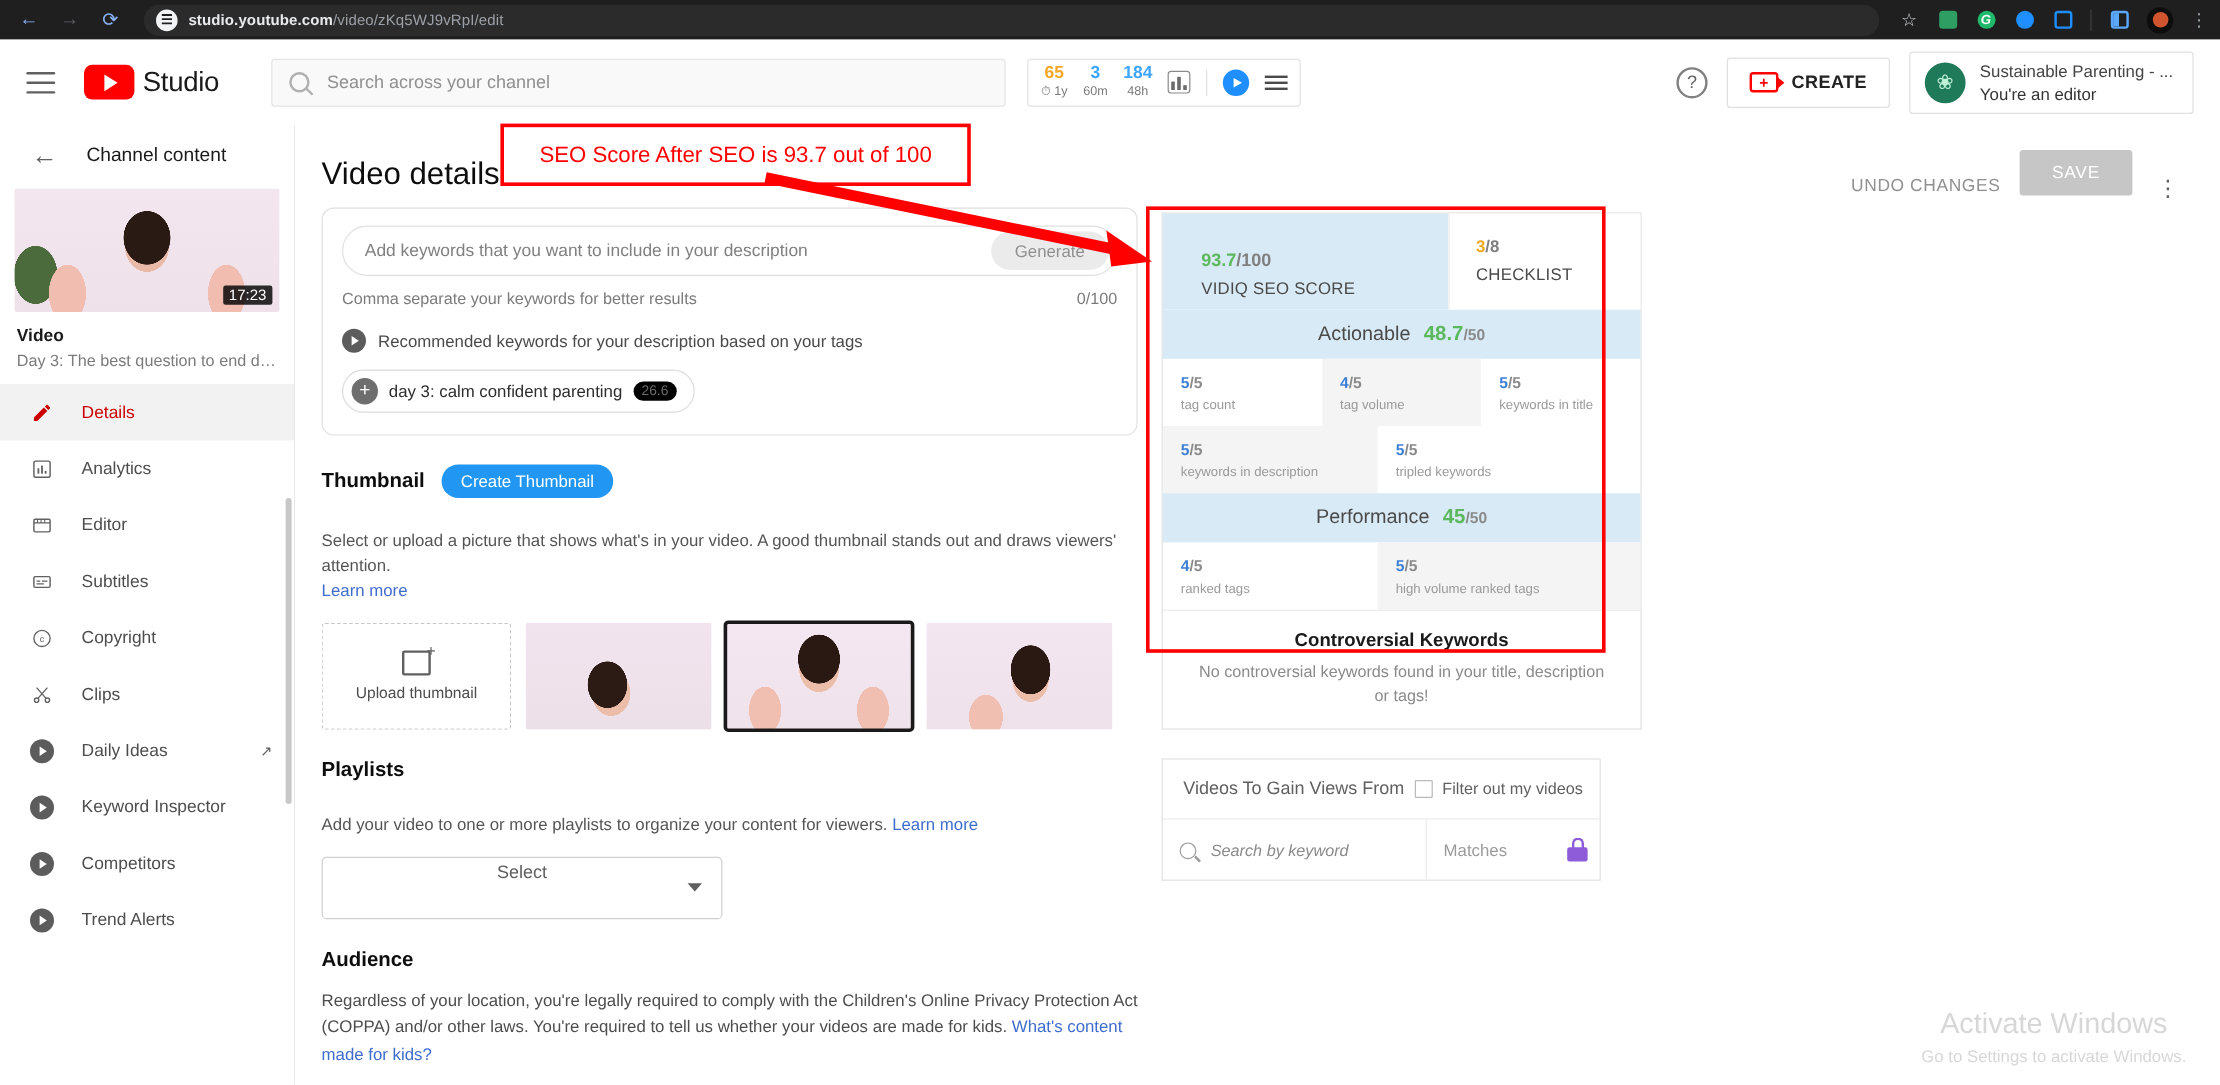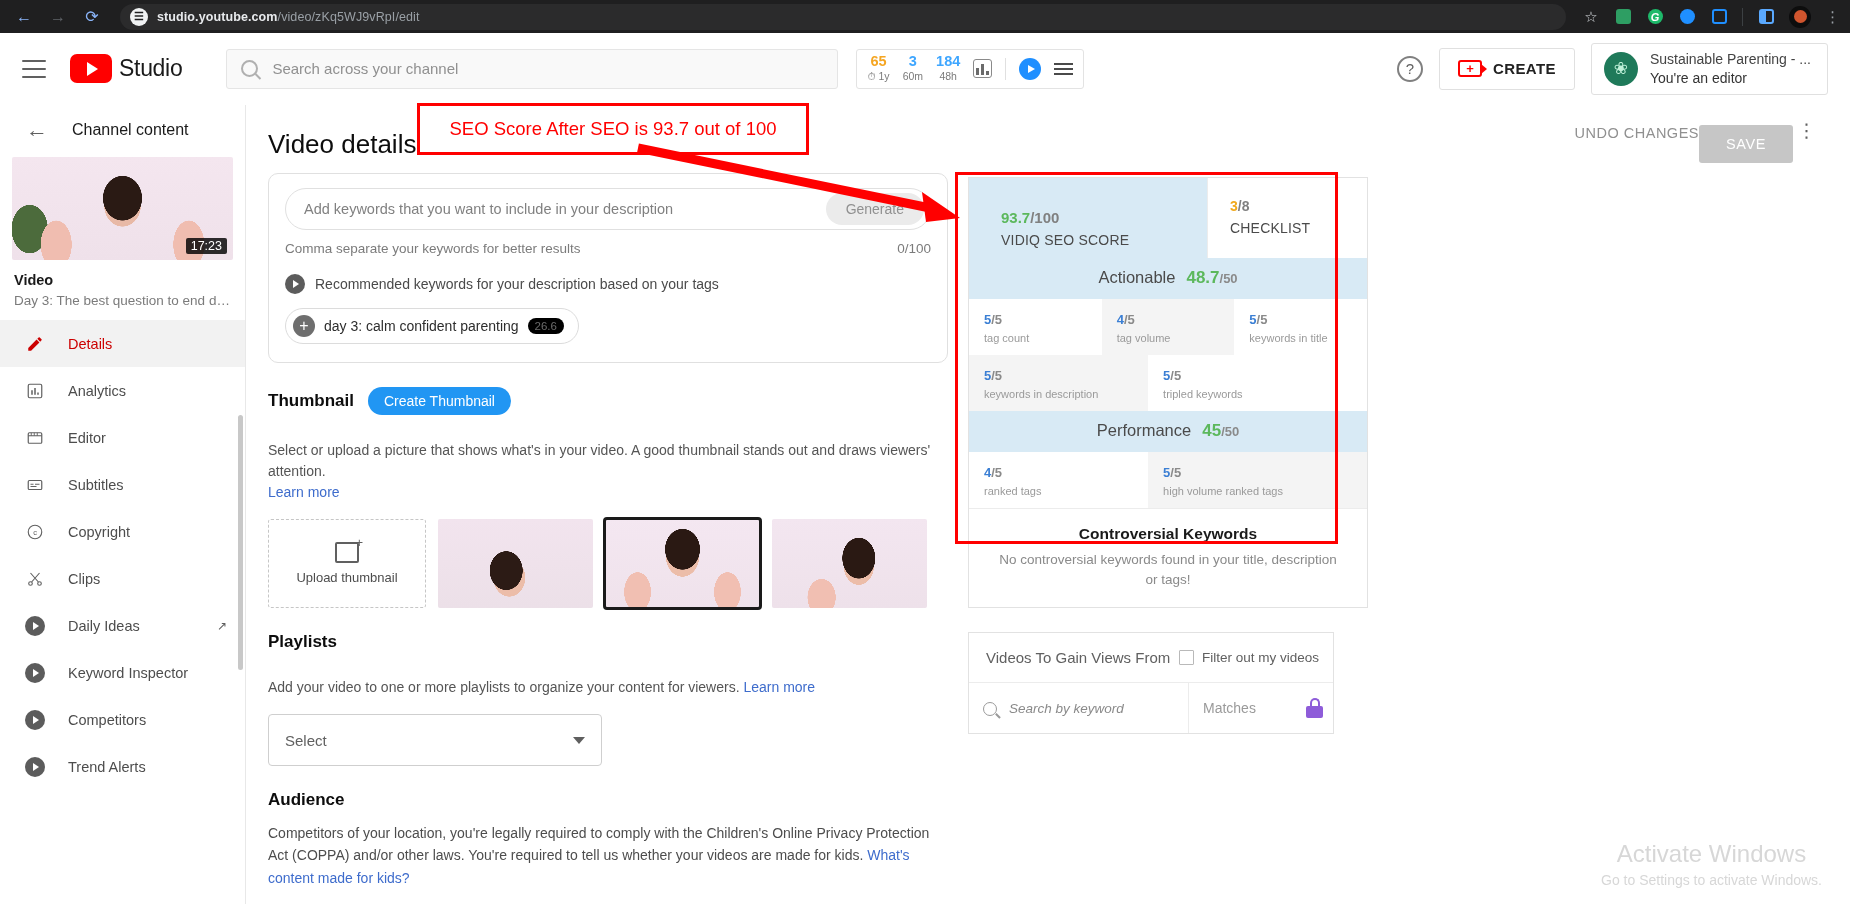--- a/index.html
+++ b/index.html
@@ -160,21 +160,21 @@
   .menu-item .mi-ico { width: 22px; height: 22px; flex: none; display:flex; align-items:center; justify-content:center;}
   .menu-item .ext { margin-left: auto; color: #606060; font-size: 12px;}
   .vq-ico { width:20px; height:20px; border-radius:50%; background:#5c5c5c; display:flex; align-items:center; justify-content:center;}
   .vq-ico::after { content:""; border-left:6px solid #fff; border-top:4px solid transparent; border-bottom:4px solid transparent; margin-left:2px;}
   .sb-scroll { position:absolute; right: 2px; top: 310px; width: 5px; height: 255px; background:#c8c8c8; border-radius:3px;}
 
   
   .main { flex: 1; position: relative; overflow: hidden; background:#fff; }
   .page-head { display: flex; align-items: center; padding: 20px 30px 10px 22px; }
   .page-title { font-size: 26px; color: #0d0d0d; }
-  .head-actions { margin-left: auto; display: flex; align-items: flex-start; }
+  .head-actions { margin-left: auto; display: flex; align-items: flex-end; gap: 16px; }
   .undo { font-size: 14.5px; color: #909090; letter-spacing: .5px; cursor:pointer;}
   .save-btn { background: #c6c6c6; color: #fff; font-size: 14.5px; letter-spacing:.6px; padding: 11px 27px; border-radius: 3px; cursor:pointer;}
   .kebab { color: #606060; font-size: 19px; line-height: .6; cursor:pointer; padding: 0 4px;}
 
   .content-row { display: flex; padding: 0 0 0 22px; gap: 20px; }
 
   
   .left-col { width: 680px; flex: none; }
   .card {
     border: 1px solid #e0e0e0; border-radius: 10px; padding: 14px 16px 18px 16px;
@@ -225,21 +225,21 @@
       radial-gradient(ellipse 19px 28px at 79% 82%, #f1bfb2 0 70%, transparent 71%),
       linear-gradient(#f4e7f1,#efe2eb);}
   .f3 { background:
       radial-gradient(ellipse 34px 42px at 56% 44%, #2a1913 0 48%, transparent 49%),
       radial-gradient(ellipse 21px 27px at 56% 52%, #ecbda9 0 72%, transparent 73%),
       radial-gradient(ellipse 20px 26px at 32% 88%, #f1bfb2 0 70%, transparent 71%),
       linear-gradient(#f3e6f0,#eee1ea);}
 
   .select-box {
     width: 334px; height: 52px; border: 1px solid #cfcfcf; border-radius: 4px;
-    display: flex; align-items: center; padding: 16px 16px; margin-top: 16px; cursor:pointer;
+    display: flex; align-items: center; padding: 4px 16px; margin-top: 16px; cursor:pointer;flex-direction:column;
   }
   .select-box .sv { font-size: 15px; color: #606060; }
   .caret { margin-left: auto; width:0; height:0; border-left:6px solid transparent; border-right:6px solid transparent; border-top:7px solid #5f5f5f;}
 
   .aud-line { display: flex; align-items: center; gap: 13px; margin-top: 14px; }
   .aud-strong { font-size: 14.5px; font-weight: 700; color: #0d0d0d; }
   .tag-grey { background: #ededed; color: #3c3c3c; font-size: 13px; padding: 4px 9px; border-radius: 2px;}
   .aud-p { font-size: 14px; color: #4d4d4d; margin-top: 12px; line-height: 1.6; max-width: 690px;}
 
   
@@ -571,21 +571,21 @@
           </div>
           <div class="select-box">
             <div class="sv">Select</div>
             <div class="caret"></div>
           </div>
         </div>
 
         <div class="sec">
           <div class="sec-title">Audience</div>
           <div class="aud-p">
-            <span>Competitors of your location, you're legally required to comply with the Children's Online Privacy Protection Act (COPPA) and/or other laws. You're required to tell us whether your videos are made for kids.</span>
+            <span>Regardless of your location, you're legally required to comply with the Children's Online Privacy Protection Act (COPPA) and/or other laws. You're required to tell us whether your videos are made for kids.</span>
             <span class="link">What's content made for kids?</span>
           </div>
 
         </div>
       </div>
 
       <div class="right-col">
         <div class="seo-card">
           <div class="seo-top">
             <div class="seo-score-cell">

